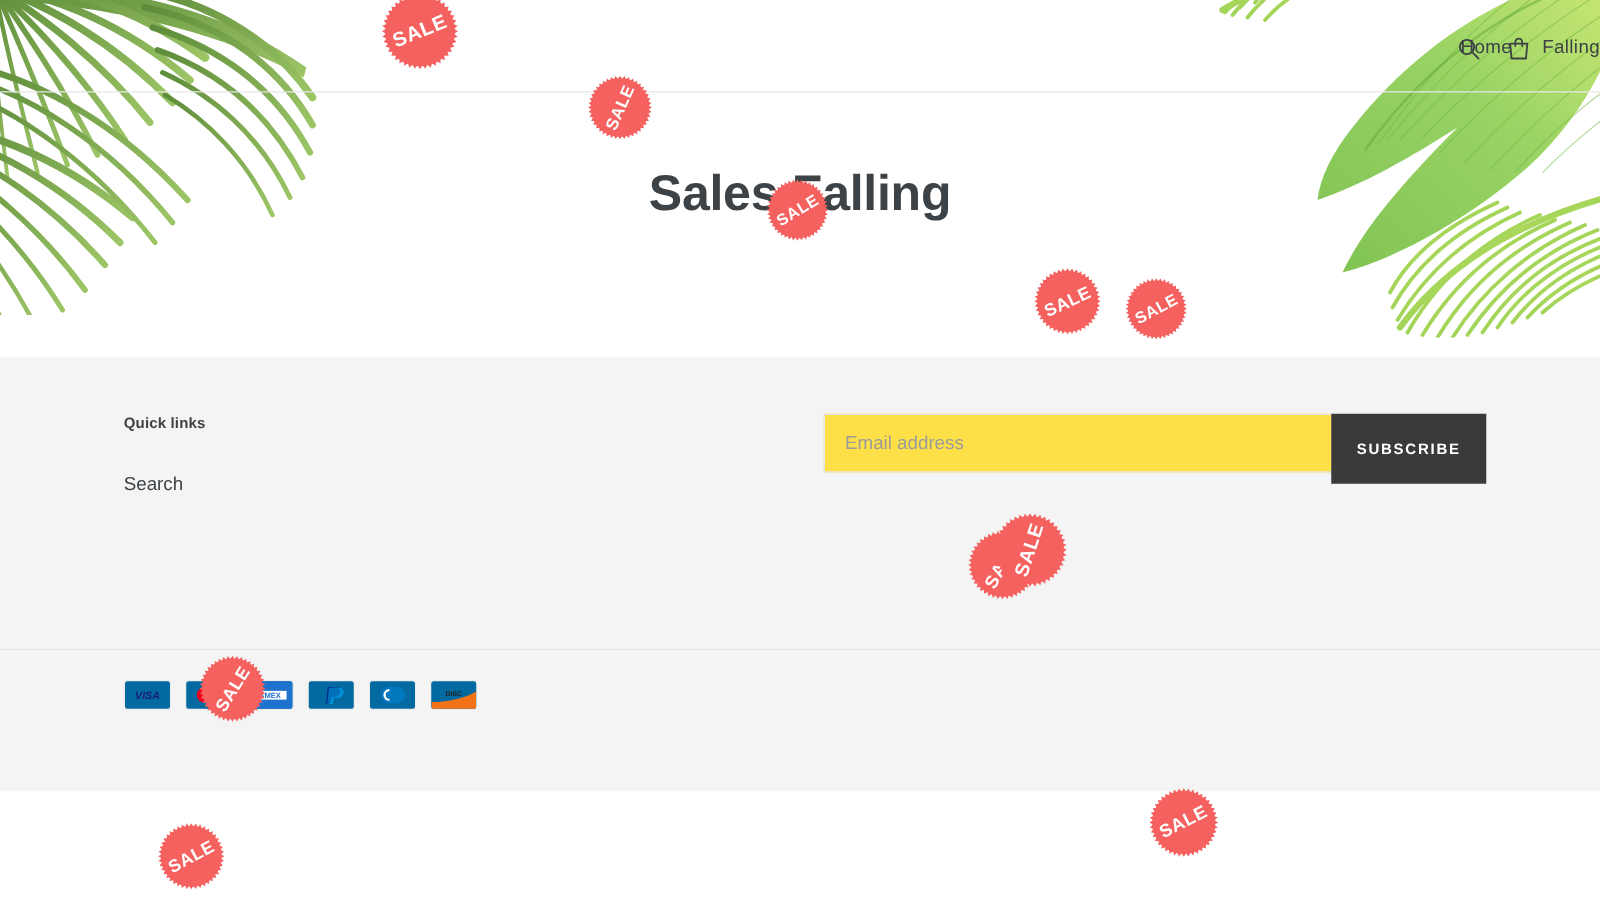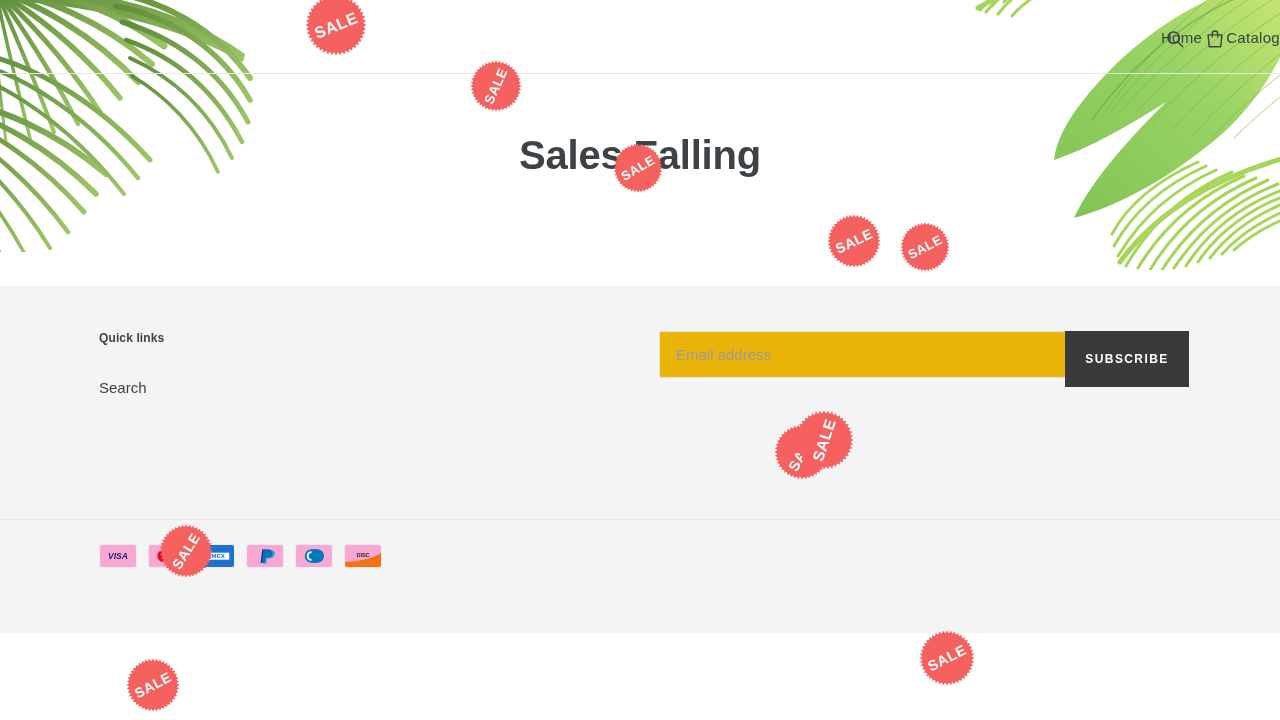--- a/index.html
+++ b/index.html
@@ -121,21 +121,21 @@
   .news-form {
     display: flex;
     width: 530px;
     height: 47px;
   }
   .news-input {
     flex: 1 1 auto;
     height: 47px;
     border: 1px solid #e4e4e4;
     border-right: none;
-    background: #eab308;
+    background: #fde047;
     padding: 0 16px;
     font-size: 15px;
     color: #3d4246;
     font-family: "Liberation Sans", sans-serif;
     outline: none;
   }
   .news-input::placeholder { color: #9b9b9b; }
   .news-btn {
     flex: 0 0 124px;
     height: 56px;
@@ -160,21 +160,21 @@
   .payments {
     position: absolute;
     top: 258px;
     left: 99px;
     display: flex;
     gap: 11px;
     align-items: center;
   }
   .pay {
     width: 38px; height: 24px;
-    background: #f9a8d4;
+    background: #0369a1;
     border: 1px solid #ededed;
     border-radius: 3px;
     display: flex;
     align-items: center;
     justify-content: center;
     overflow: hidden;
   }
 
   
   .badges-layer {
@@ -318,21 +318,21 @@
         <path d="M-8 64 C8 34 38 10 78 -8" stroke-width="3"></path>
         <path d="M102 84 C122 62 150 44 190 32" stroke-width="3"></path>
         <path d="M114 80 C134 62 160 48 196 38" stroke-width="3"></path>
       </g>
     </svg>
   </div>
 
   <header class="site-header">
     <nav class="nav">
       <a href="#">Home</a>
-      <a href="#">Catalog</a>
+      <a href="#">Falling</a>
     </nav>
 
     <div class="header-icons">
       <svg class="hicon" viewBox="0 0 24 24" fill="none" stroke="#3d4246" stroke-width="1.6">
         <circle cx="10.5" cy="10.5" r="6.2"></circle>
         <line x1="15.2" y1="15.2" x2="20.5" y2="20.5" stroke-linecap="round"></line>
       </svg>
       <svg class="hicon" viewBox="0 0 24 24" fill="none" stroke="#3d4246" stroke-width="1.6">
         <path d="M4.5 7.5 h15 l-1.2 13 h-12.6 z" stroke-linejoin="round"></path>
         <path d="M9 9.5 V6.2 a3 3 0 0 1 6 0 V9.5" stroke-linecap="round"></path>

